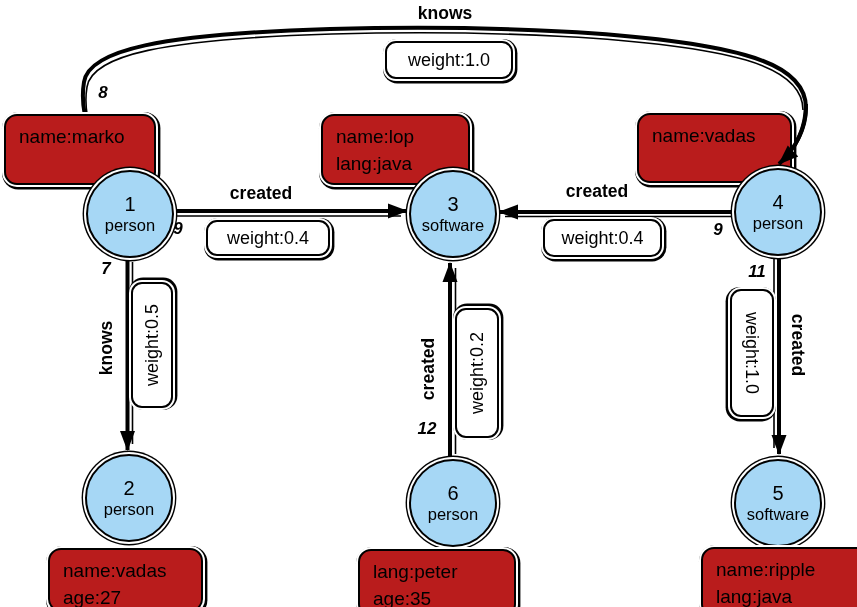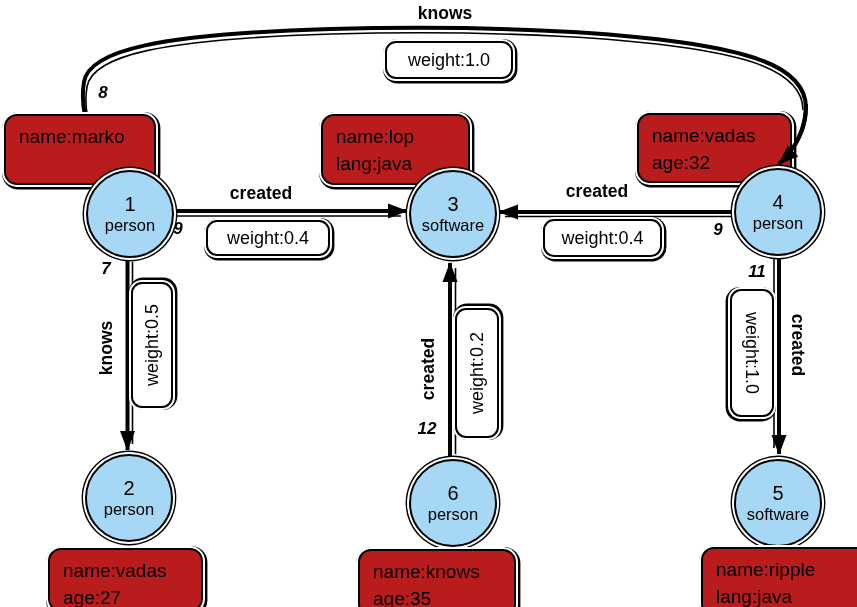--- a/index.html
+++ b/index.html
@@ -87,21 +87,20 @@
 
   <div class="pbox toprow" style="left:4px;top:114px;width:152px;height:71px;">
     <div>name:marko</div>
   </div>
   <div class="pbox toprow" style="left:315px;top:114px;width:149px;height:71px;margin-left:6px;">
     <div>name:lop</div>
     <div>lang:java</div>
   </div>
   <div class="pbox toprow" style="left:637px;top:113px;width:155px;height:70px;">
     <div>name:vadas</div>
-    <div>age:32</div>
   </div>
 
   <svg class="edges-upper" width="857" height="607" viewBox="0 0 857 607">
     <defs>
       <marker id="arr2" viewBox="0 0 22 17" markerWidth="22" markerHeight="17" refX="20" refY="8.5" orient="auto" markerUnits="userSpaceOnUse">
         <path d="M1,1 L21,8.5 L1,16 Z" fill="#000"></path>
       </marker>
     </defs>
     <path d="M 806 104 C 806 130, 794 150, 779 164" fill="none" stroke="#000" stroke-width="4" marker-end="url(#arr2)"></path>
   </svg>
@@ -165,21 +164,21 @@
   <div class="node" style="left:409px;top:459px;">
     <div class="nid">6</div>
     <div class="ntype">person</div>
   </div>
 
   <div class="pbox bottomrow" style="left:48px;top:534px;width:155px;height:64px;">
     <div>name:vadas</div>
     <div>age:27</div>
   </div>
   <div class="pbox bottomrow" style="left:358px;top:535px;width:158px;height:68px;">
-    <div>name:knows</div>
+    <div>lang:peter</div>
     <div>age:35</div>
   </div>
   <div class="pbox bottomrow" style="left:701px;top:533px;width:171px;height:70px;">
     <div>name:ripple</div>
     <div>lang:java</div>
   </div>
 
 </div>
 
 </body></html>

